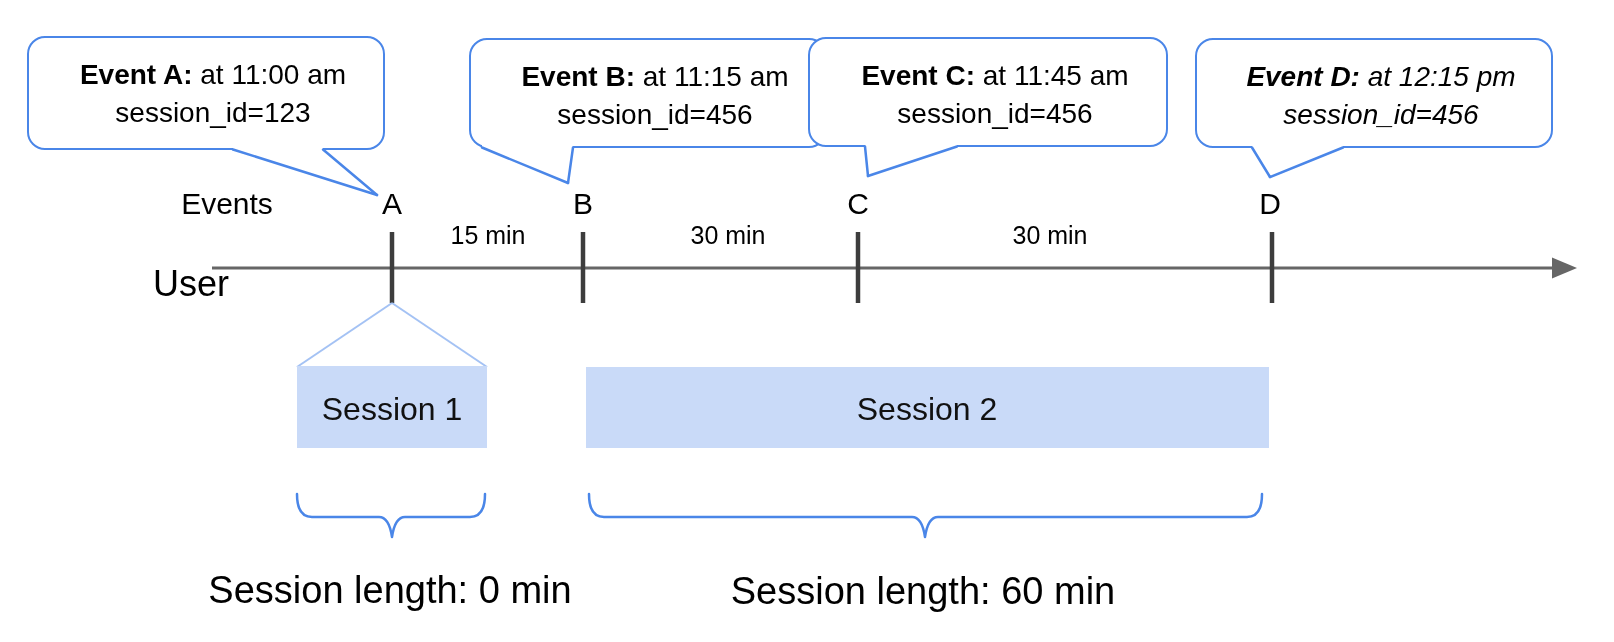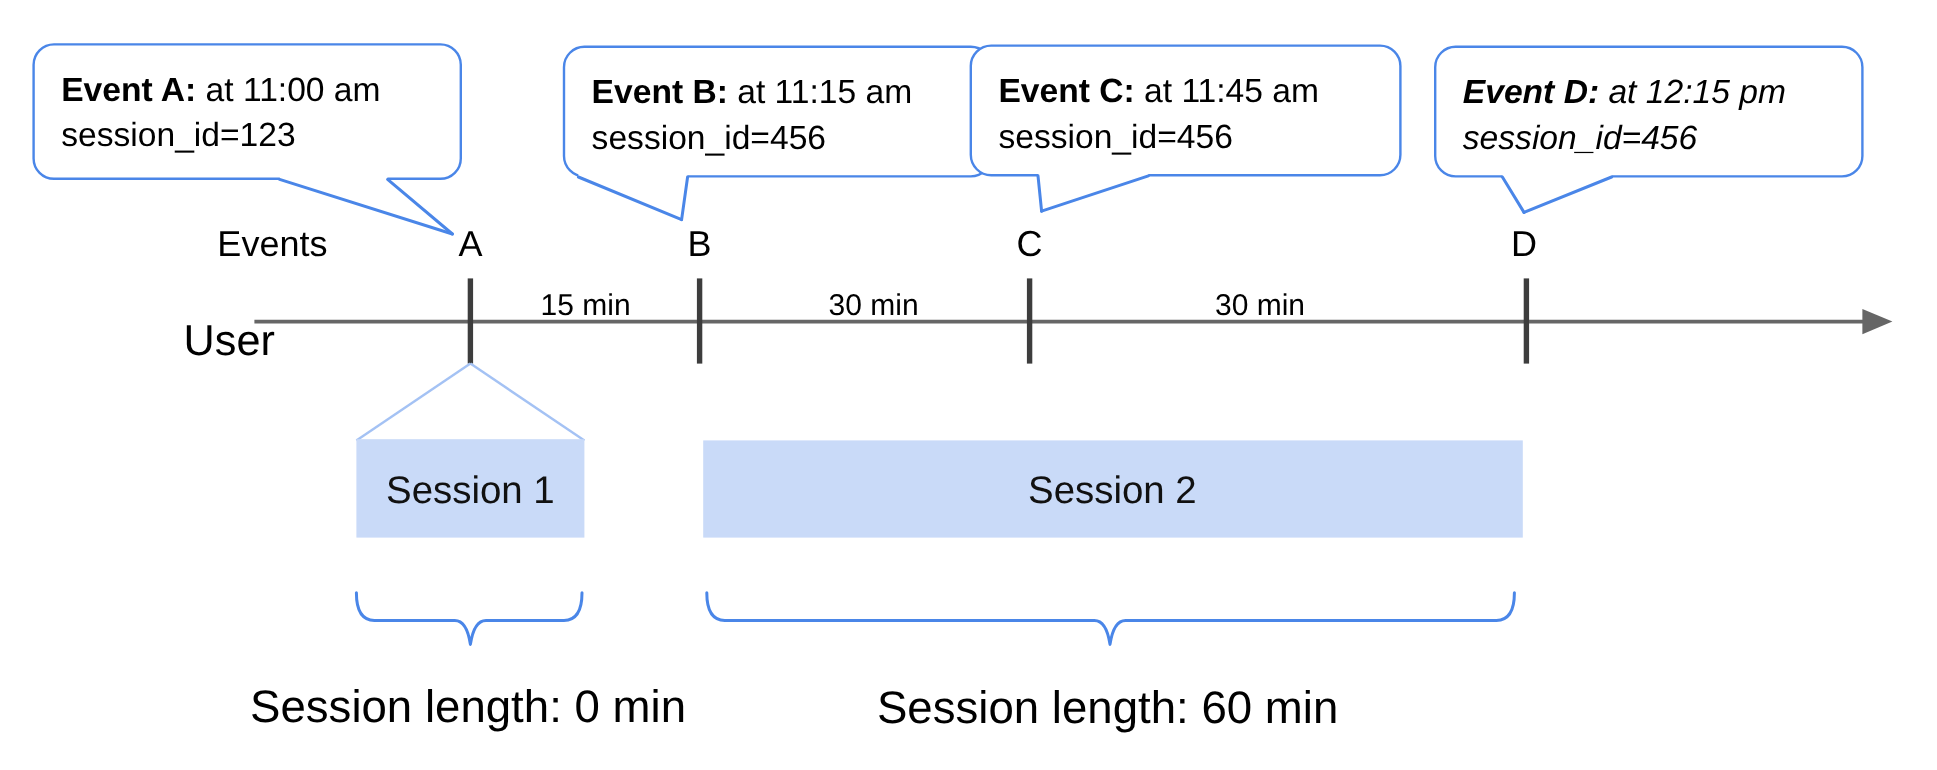--- a/index.html
+++ b/index.html
@@ -1,28 +1,28 @@
 <!DOCTYPE html>
 <html><head>
 <meta charset="utf-8">
 <style>
   html,body{margin:0;padding:0;background:#fff;}
   .canvas{
     position:relative;width:1614px;height:642px;background:#ffffff;overflow:hidden;
-    font-family:"Liberation Sans",sans-serif;color:#000;
+    font-family:"Liberation Sans",sans-serif;color:#000;text-align:center;
   }
   .callout{
     position:absolute;box-sizing:border-box;background:#fff;
     border:2.5px solid #4a86e8;border-radius:18px;
     padding:18px 8px 0 22px;font-size:28px;line-height:38px;
   }
   .callout .b{font-weight:bold;}
   .lbl{position:absolute;transform:translate(-50%,-50%);white-space:nowrap;}
   .mark{font-size:30px;}
-  .interval{font-size:25px;margin-top:20px;}
+  .interval{font-size:25px;}
   .user{font-size:36px;}
   .session-name{font-size:32px;color:#111;}
   .length{font-size:38px;}
   svg.overlay{position:absolute;left:0;top:0;pointer-events:none;}
 </style>
 </head>
 <body>
 
 <div class="canvas">
 

